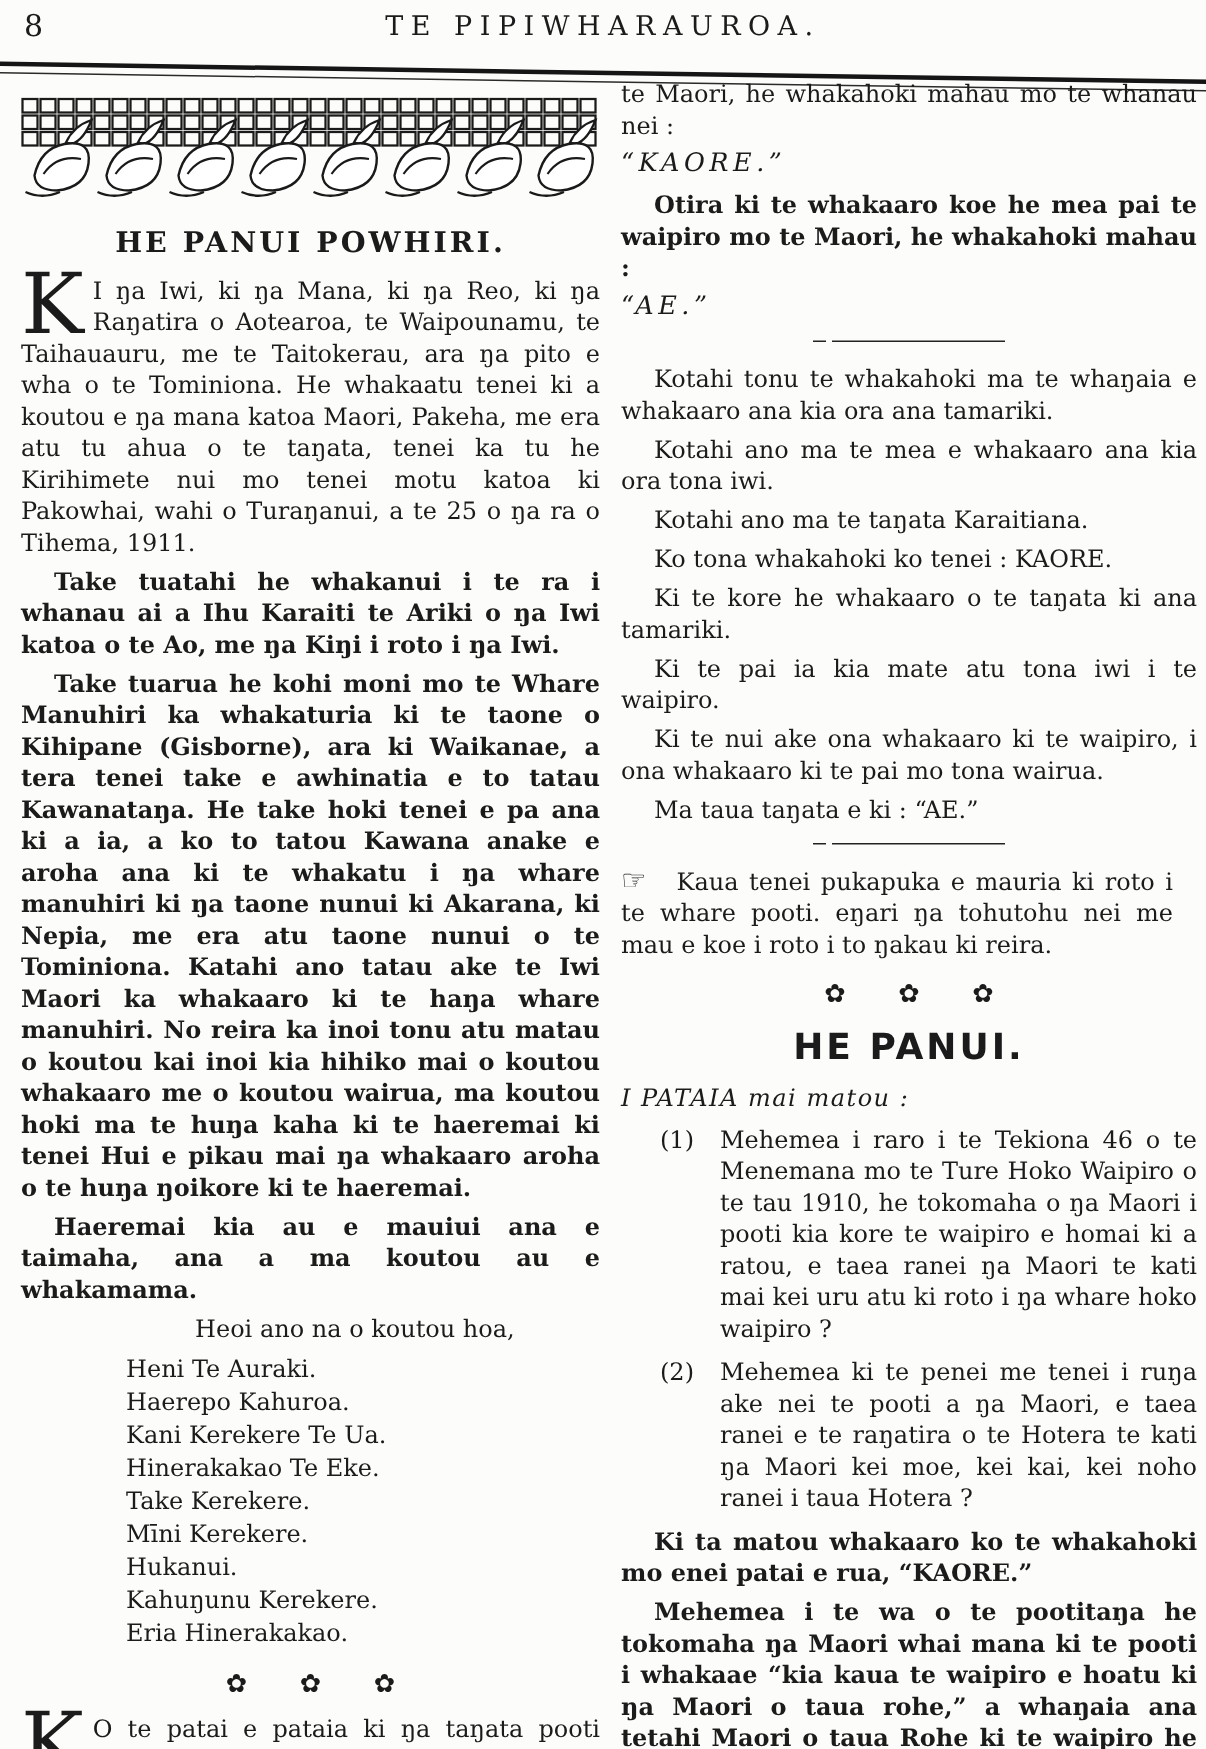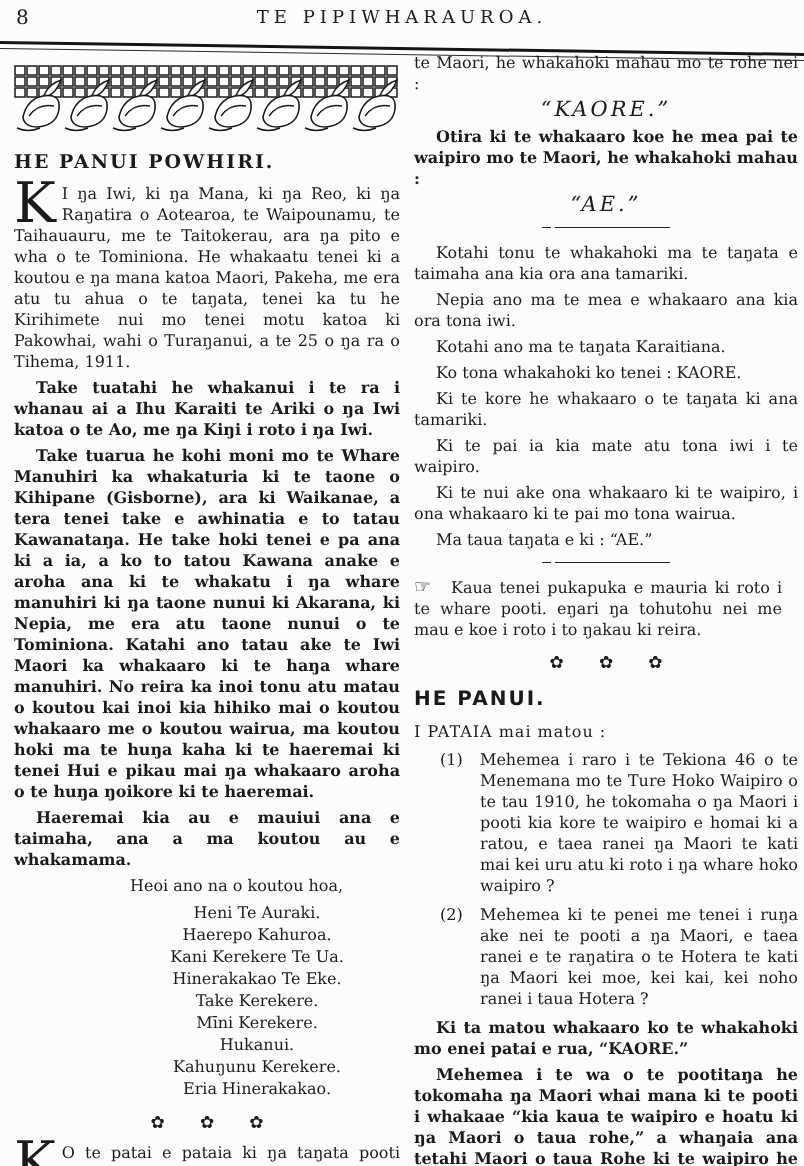--- a/index.html
+++ b/index.html
@@ -16,47 +16,47 @@
     transform:rotate(0.85deg);transform-origin:0 50%;}
   .rule-thick{height:3px;background:#151515;}
   .rule-thin{height:1px;background:#2a2a2a;margin-top:4px;}
 
   .col{position:absolute;font-size:16px;line-height:21px;}
   .col-left{left:14px;top:60px;width:386px;}
   .col-right{left:414px;top:52px;width:384px;}
 
   .ornament{display:block;margin:4px 0 18px 0;}
 
-  .art-heading{margin:10px 0 10px 0;text-align:left;
+  .art-heading{margin:10px 0 10px 0;text-align:center;
     font-family:"DejaVu Serif", serif;font-weight:bold;
     font-size:19px;letter-spacing:2px;}
-  .big-heading{font-family:"DejaVu Sans", sans-serif;font-size:20px;
+  .big-heading{font-family:"DejaVu Sans", sans-serif;font-size:24px;
     letter-spacing:2px;margin:14px 0 12px 0;}
 
   .body-p{margin:0 0 5px 0;text-align:justify;}
   .indent{text-indent:22px;font-weight:bold;}
   .dropcap{float:left;font-size:56px;line-height:42px;height:42px;
     padding-right:6px;font-weight:normal;}
 
   .signoff{margin:4px 0 6px 116px;}
-  .signatories{margin-left:100px;line-height:22px;text-align:center;}
+  .signatories{margin-left:70px;line-height:22px;}
 
   .rosettes{text-align:center;margin:12px 0 8px 0;}
   .rosette{font-family:"DejaVu Sans", sans-serif;font-size:17px;margin:0 15px;}
 
-  .ans-line{font-style:italic;letter-spacing:3px;font-size:21px;margin:0 0 6px 0;text-align:center;}
+  .ans-line{font-style:italic;letter-spacing:3px;font-size:17px;margin:0 0 6px 0;}
   .short-rule{width:128px;height:1px;margin:12px auto 14px auto;
     background:repeating-linear-gradient(90deg,#222 0 9px,rgba(0,0,0,0) 9px 13px,#222 13px 60px,#222 60px 128px);}
   .stmt{margin:0 0 5px 0;text-indent:22px;text-align:justify;}
 
   .notice{margin:2px 16px 4px 0;text-align:justify;}
   .manicule{font-family:"DejaVu Sans", sans-serif;font-size:19px;
     letter-spacing:0;margin-right:20px;}
 
-  .intro{margin:0 0 7px 0;letter-spacing:1px;}
+  .intro{margin:0 0 7px 0;letter-spacing:1px;font-style:italic;}
   .q-item{display:flex;margin:0 0 8px 0;}
   .q-num{flex:none;width:40px;margin-left:26px;}
   .q-text{flex:1;text-align:justify;}
 </style>
 </head>
 <body>
 
 <div>
   <span class="page-num">8</span>
   <div class="masthead">TE PIPIWHARAUROA.</div>
@@ -129,30 +129,30 @@
     <span class="rosette">✿</span>
   </div>
 
 
   <p class="body-p"><span class="dropcap">K</span><span>O te patai e pataia ki ŋa taŋata pooti katoa ko tenei :—</span></p>
 
 </div>
 
 <div class="col col-right">
 
-  <p class="body-p">te Maori, he whakahoki mahau mo te rohe nei :</p>
+  <p class="body-p">te Maori, he whakahoki mahau mo te whanau nei :</p>
   <p class="ans-line">“KAORE.”</p>
 
   <p class="body-p indent">Otira ki te whakaaro koe he mea pai te waipiro mo te Maori, he whakahoki mahau :</p>
   <p class="ans-line">“AE.”</p>
 
   <div class="short-rule"></div>
 
-  <p class="stmt">Kotahi tonu te whakahoki ma te taŋata e taimaha ana kia ora ana tamariki.</p>
-  <p class="stmt">Nepia ano ma te mea e whakaaro ana kia ora tona iwi.</p>
+  <p class="stmt">Kotahi tonu te whakahoki ma te whaŋaia e whakaaro ana kia ora ana tamariki.</p>
+  <p class="stmt">Kotahi ano ma te mea e whakaaro ana kia ora tona iwi.</p>
   <p class="stmt">Kotahi ano ma te taŋata Karaitiana.</p>
   <p class="stmt">Ko tona whakahoki ko tenei :  KAORE.</p>
   <p class="stmt">Ki te kore he whakaaro o te taŋata ki ana tamariki.</p>
   <p class="stmt">Ki te pai ia kia mate atu tona iwi i te waipiro.</p>
   <p class="stmt">Ki te nui ake ona whakaaro ki te waipiro, i ona whakaaro ki te pai mo tona wairua.</p>
   <p class="stmt">Ma taua taŋata e ki : “AE.”</p>
 
   <div class="short-rule"></div>
 
   <p class="notice"><span class="manicule">☞</span><span>Kaua tenei pukapuka e mauria ki roto i te whare pooti. eŋari ŋa tohutohu nei me mau e koe i roto i to ŋakau ki reira.</span></p>

